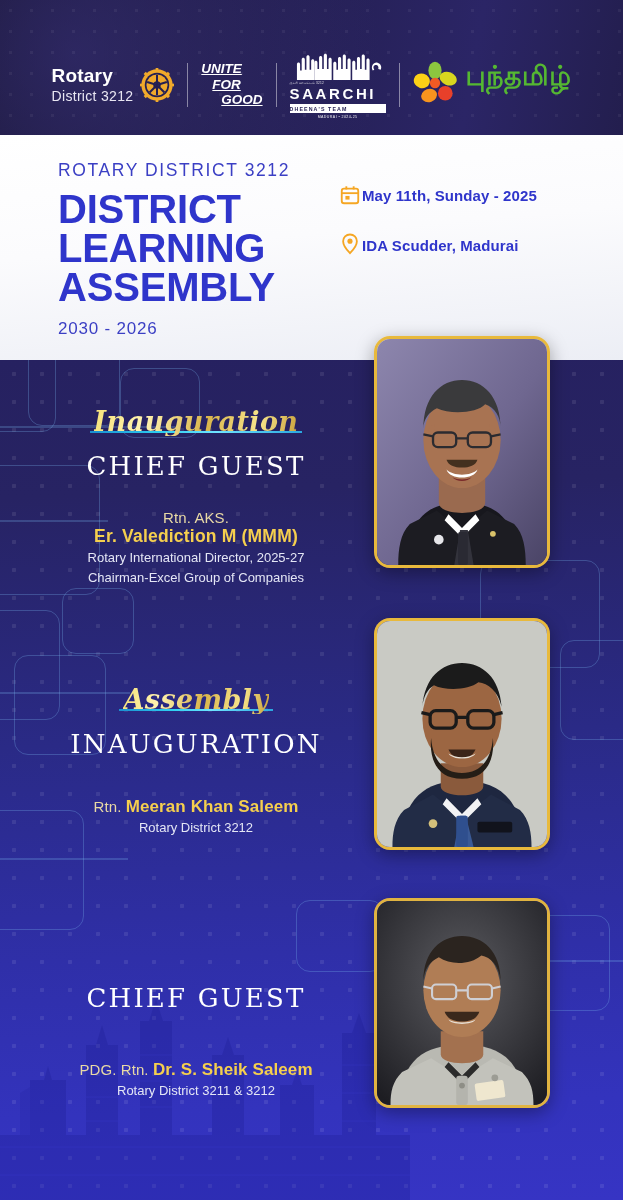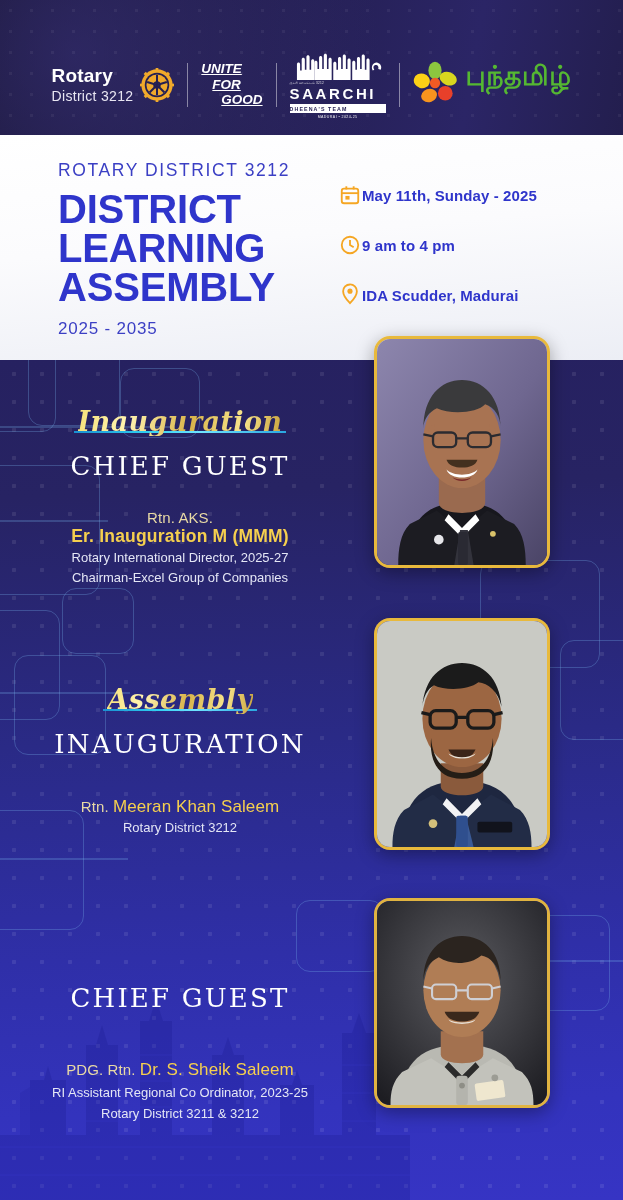--- a/index.html
+++ b/index.html
@@ -100,41 +100,41 @@
     position:absolute; border:1.6px solid rgba(120,180,235,.30); border-radius:14px;
   }
   .hline { position:absolute; height:1.5px; background:rgba(120,180,235,.26); }
 
   .temple {
     position:absolute; left:-10px; bottom:0; width:420px; height:215px;
     opacity:.30;
   }
 
   
-  .sblock { position:absolute; left:0; width:360px; text-align:center; }
+  .sblock { position:absolute; left:16px; width:360px; text-align:center; }
   .script {
     font-family:"DejaVu Serif", serif; font-style:italic; font-weight:bold;
     font-size:27px; letter-spacing:.4px;
     background:linear-gradient(100deg,#f6e27a 0%,#fff3b0 25%,#d9b44a 55%,#f7e48b 80%,#c9a23c 100%);
     -webkit-background-clip:text; background-clip:text; color:transparent;
     display:inline-block; line-height:1.05;
     position:relative; z-index:2;
   }
   .script-wrap { position:relative; display:inline-block; }
   .script-rule {
     position:absolute; left:-4px; right:-4px; bottom:3px; height:2.2px; z-index:1;
     background:linear-gradient(90deg,#1a8fd1 0%,#2fd0f2 35%,#6fe3ff 60%,#2aa7e0 100%);
   }
   .serif-big {
     font-family:"DejaVu Serif", serif; color:#ffffff; font-size:26px;
     letter-spacing:2.2px; margin-top:17px; line-height:1.05;
     text-transform:uppercase;
   }
   .name-line { margin-top:9px; color:#e8d9a5; font-size:15px; letter-spacing:.1px; }
-  .name-line b { color:#f5cf4e; font-weight:normal; font-size:17px; }
+  .name-line b { color:#f5cf4e; font-weight:bold; font-size:17px; }
   .name-strong { color:#f5cf4e; font-weight:bold; font-size:17.5px; letter-spacing:.2px; }
   .role { color:#e4e6f5; font-size:13px; line-height:1.45; margin-top:2px; }
 
   
   .photo {
     position:absolute; border:3px solid; border-radius:16px; overflow:hidden;
     box-shadow:0 5px 18px rgba(0,0,0,.35);
   }
   .photo svg { display:block; width:100%; height:100%; }
 </style>
@@ -243,44 +243,35 @@
   </div>
 
   <div class="info">
     <div class="info-left">
       <div class="eyebrow">ROTARY  DISTRICT 3212</div>
       <div class="bigtitle">
         <div>DISTRICT</div>
         <div>LEARNING</div>
         <div>ASSEMBLY</div>
       </div>
-      <div class="years">2025 - 2035</div>
+      <div class="years">2030 - 2026</div>
     </div>
 
     <div class="info-right">
       <div class="meta-row">
         <span class="meta-ico">
           <svg width="22" height="22" viewBox="0 0 24 24" fill="none" stroke="#f5a623" stroke-width="2">
             <rect x="3" y="5" width="18" height="16" rx="2.5"></rect>
             <line x1="3" y1="10" x2="21" y2="10"></line>
             <line x1="8" y1="2.5" x2="8" y2="6"></line>
             <line x1="16" y1="2.5" x2="16" y2="6"></line>
             <rect x="7" y="13" width="4.5" height="4" fill="#f5a623" stroke="none"></rect>
           </svg>
         </span>
         <span class="meta-txt">May 11th, Sunday - 2025</span>
-      </div>
-      <div class="meta-row">
-        <span class="meta-ico">
-          <svg width="22" height="22" viewBox="0 0 24 24" fill="none" stroke="#f5a623" stroke-width="2">
-            <circle cx="12" cy="12" r="9"></circle>
-            <polyline points="12,6.5 12,12 16,14.5"></polyline>
-          </svg>
-        </span>
-        <span class="meta-txt">9 am to 4 pm</span>
       </div>
       <div class="meta-row">
         <span class="meta-ico">
           <svg width="22" height="26" viewBox="0 0 24 28" fill="none" stroke="#f5a623" stroke-width="2">
             <path d="M12 2.5c-4.2 0-7.5 3.3-7.5 7.4 0 5.5 7.5 13 7.5 13s7.5-7.5 7.5-13c0-4.1-3.3-7.4-7.5-7.4z"></path>
             <circle cx="12" cy="9.8" r="2.8" fill="#f5a623" stroke="none"></circle>
           </svg>
         </span>
         <span class="meta-txt">IDA Scudder, Madurai</span>
       </div>
@@ -337,21 +328,21 @@
       </g>
     </svg>
 
     <div class="sblock" style="top:48px;">
       <div class="script-wrap">
         <span class="script">Inauguration</span>
         <span class="script-rule"></span>
       </div>
       <div class="serif-big">CHIEF GUEST</div>
       <div class="name-line" style="margin-top:28px;">Rtn. AKS.</div>
-      <div class="name-strong">Er. Inauguration M (MMM)</div>
+      <div class="name-strong">Er. Valediction M (MMM)</div>
       <div class="role">Rotary International Director, 2025-27</div>
       <div class="role">Chairman-Excel Group of Companies</div>
     </div>
 
     <div class="sblock" style="top:326px;">
       <div class="script-wrap">
         <span class="script">Assembly</span>
         <span class="script-rule"></span>
       </div>
       <div class="serif-big">INAUGURATION</div>
@@ -361,21 +352,20 @@
       </div>
       <div class="role">Rotary District 3212</div>
     </div>
 
     <div class="sblock" style="top:608px;">
       <div class="serif-big">CHIEF GUEST</div>
       <div class="name-line" style="margin-top:48px;">
         <span>PDG. Rtn.</span>
         <b>Dr. S. Sheik Saleem</b>
       </div>
-      <div class="role" style="margin-top:4px;">RI Assistant Regional Co Ordinator, 2023-25</div>
       <div class="role">Rotary District 3211 &amp; 3212</div>
     </div>
   </div>
 
   <div class="photo" style="left:374px;top:336px;width:176px;height:232px;border-color:#e8b93c;">
     <svg viewBox="0 0 176 232" preserveAspectRatio="none">
       <defs>
         <linearGradient id="bg1" x1="0" y1="0" x2="1" y2="1">
           <stop offset="0%" stop-color="#8d86ad"></stop>
             <stop offset="55%" stop-color="#6f6790"></stop>

